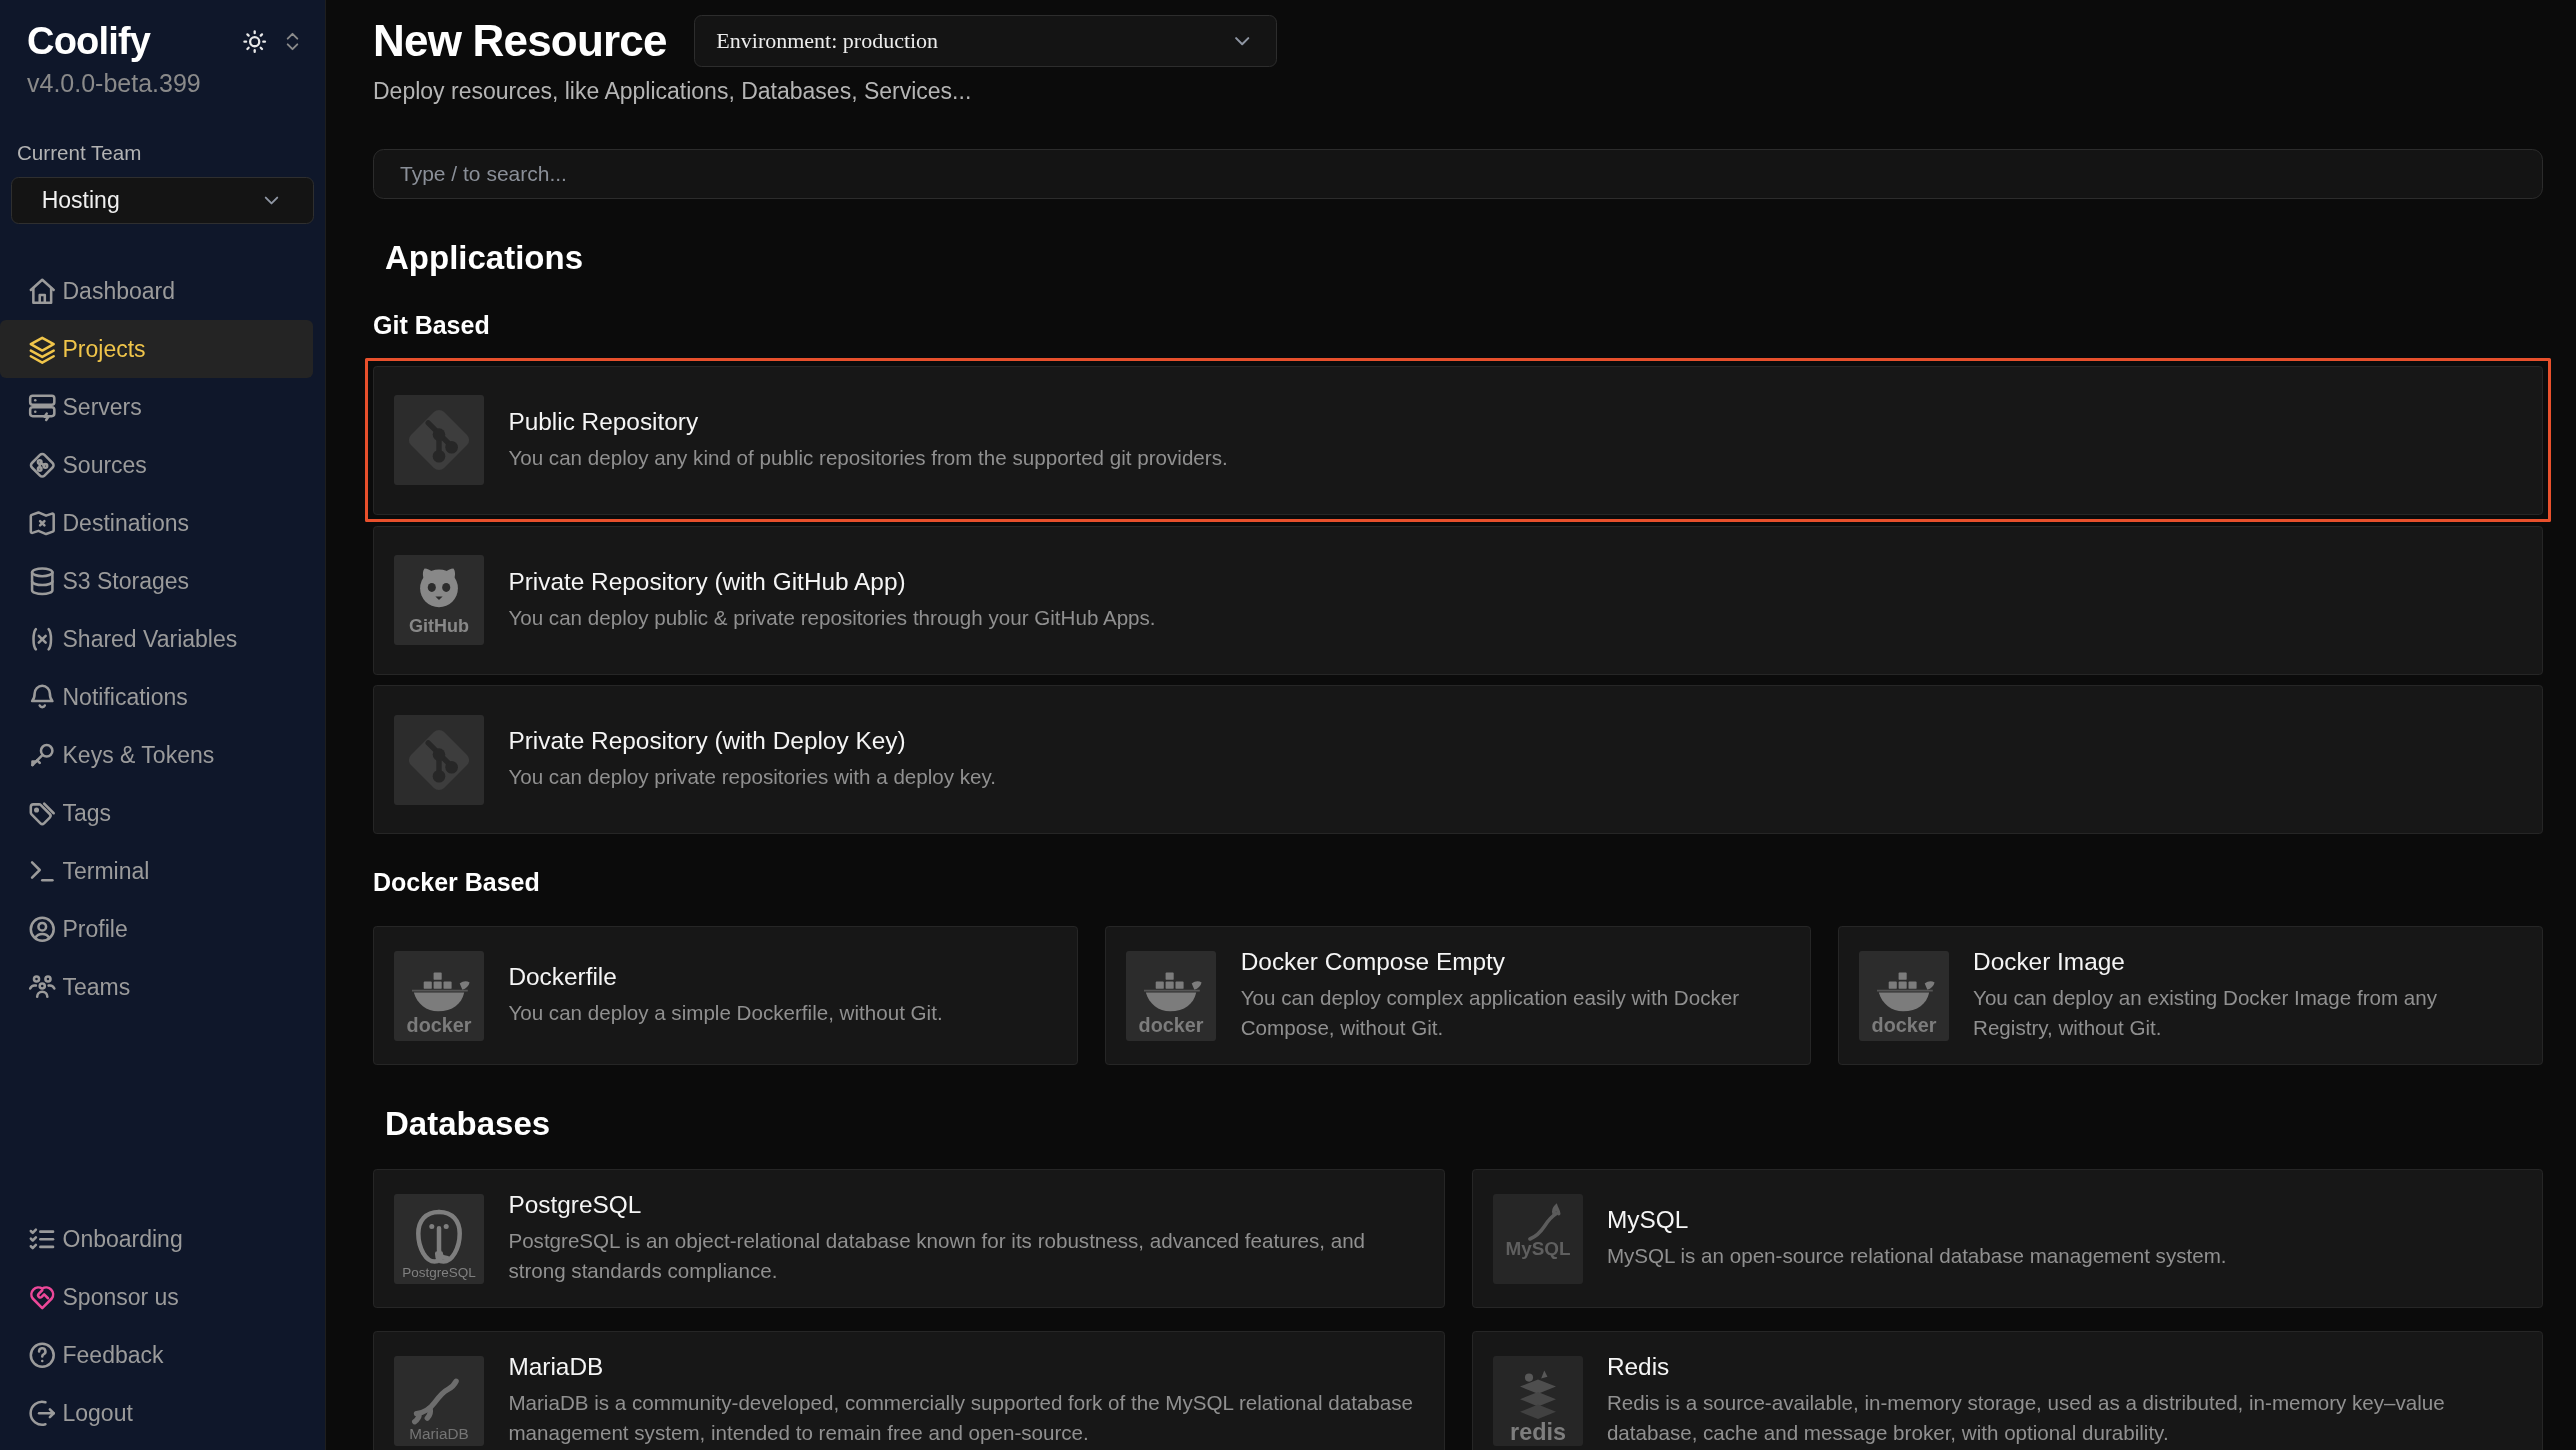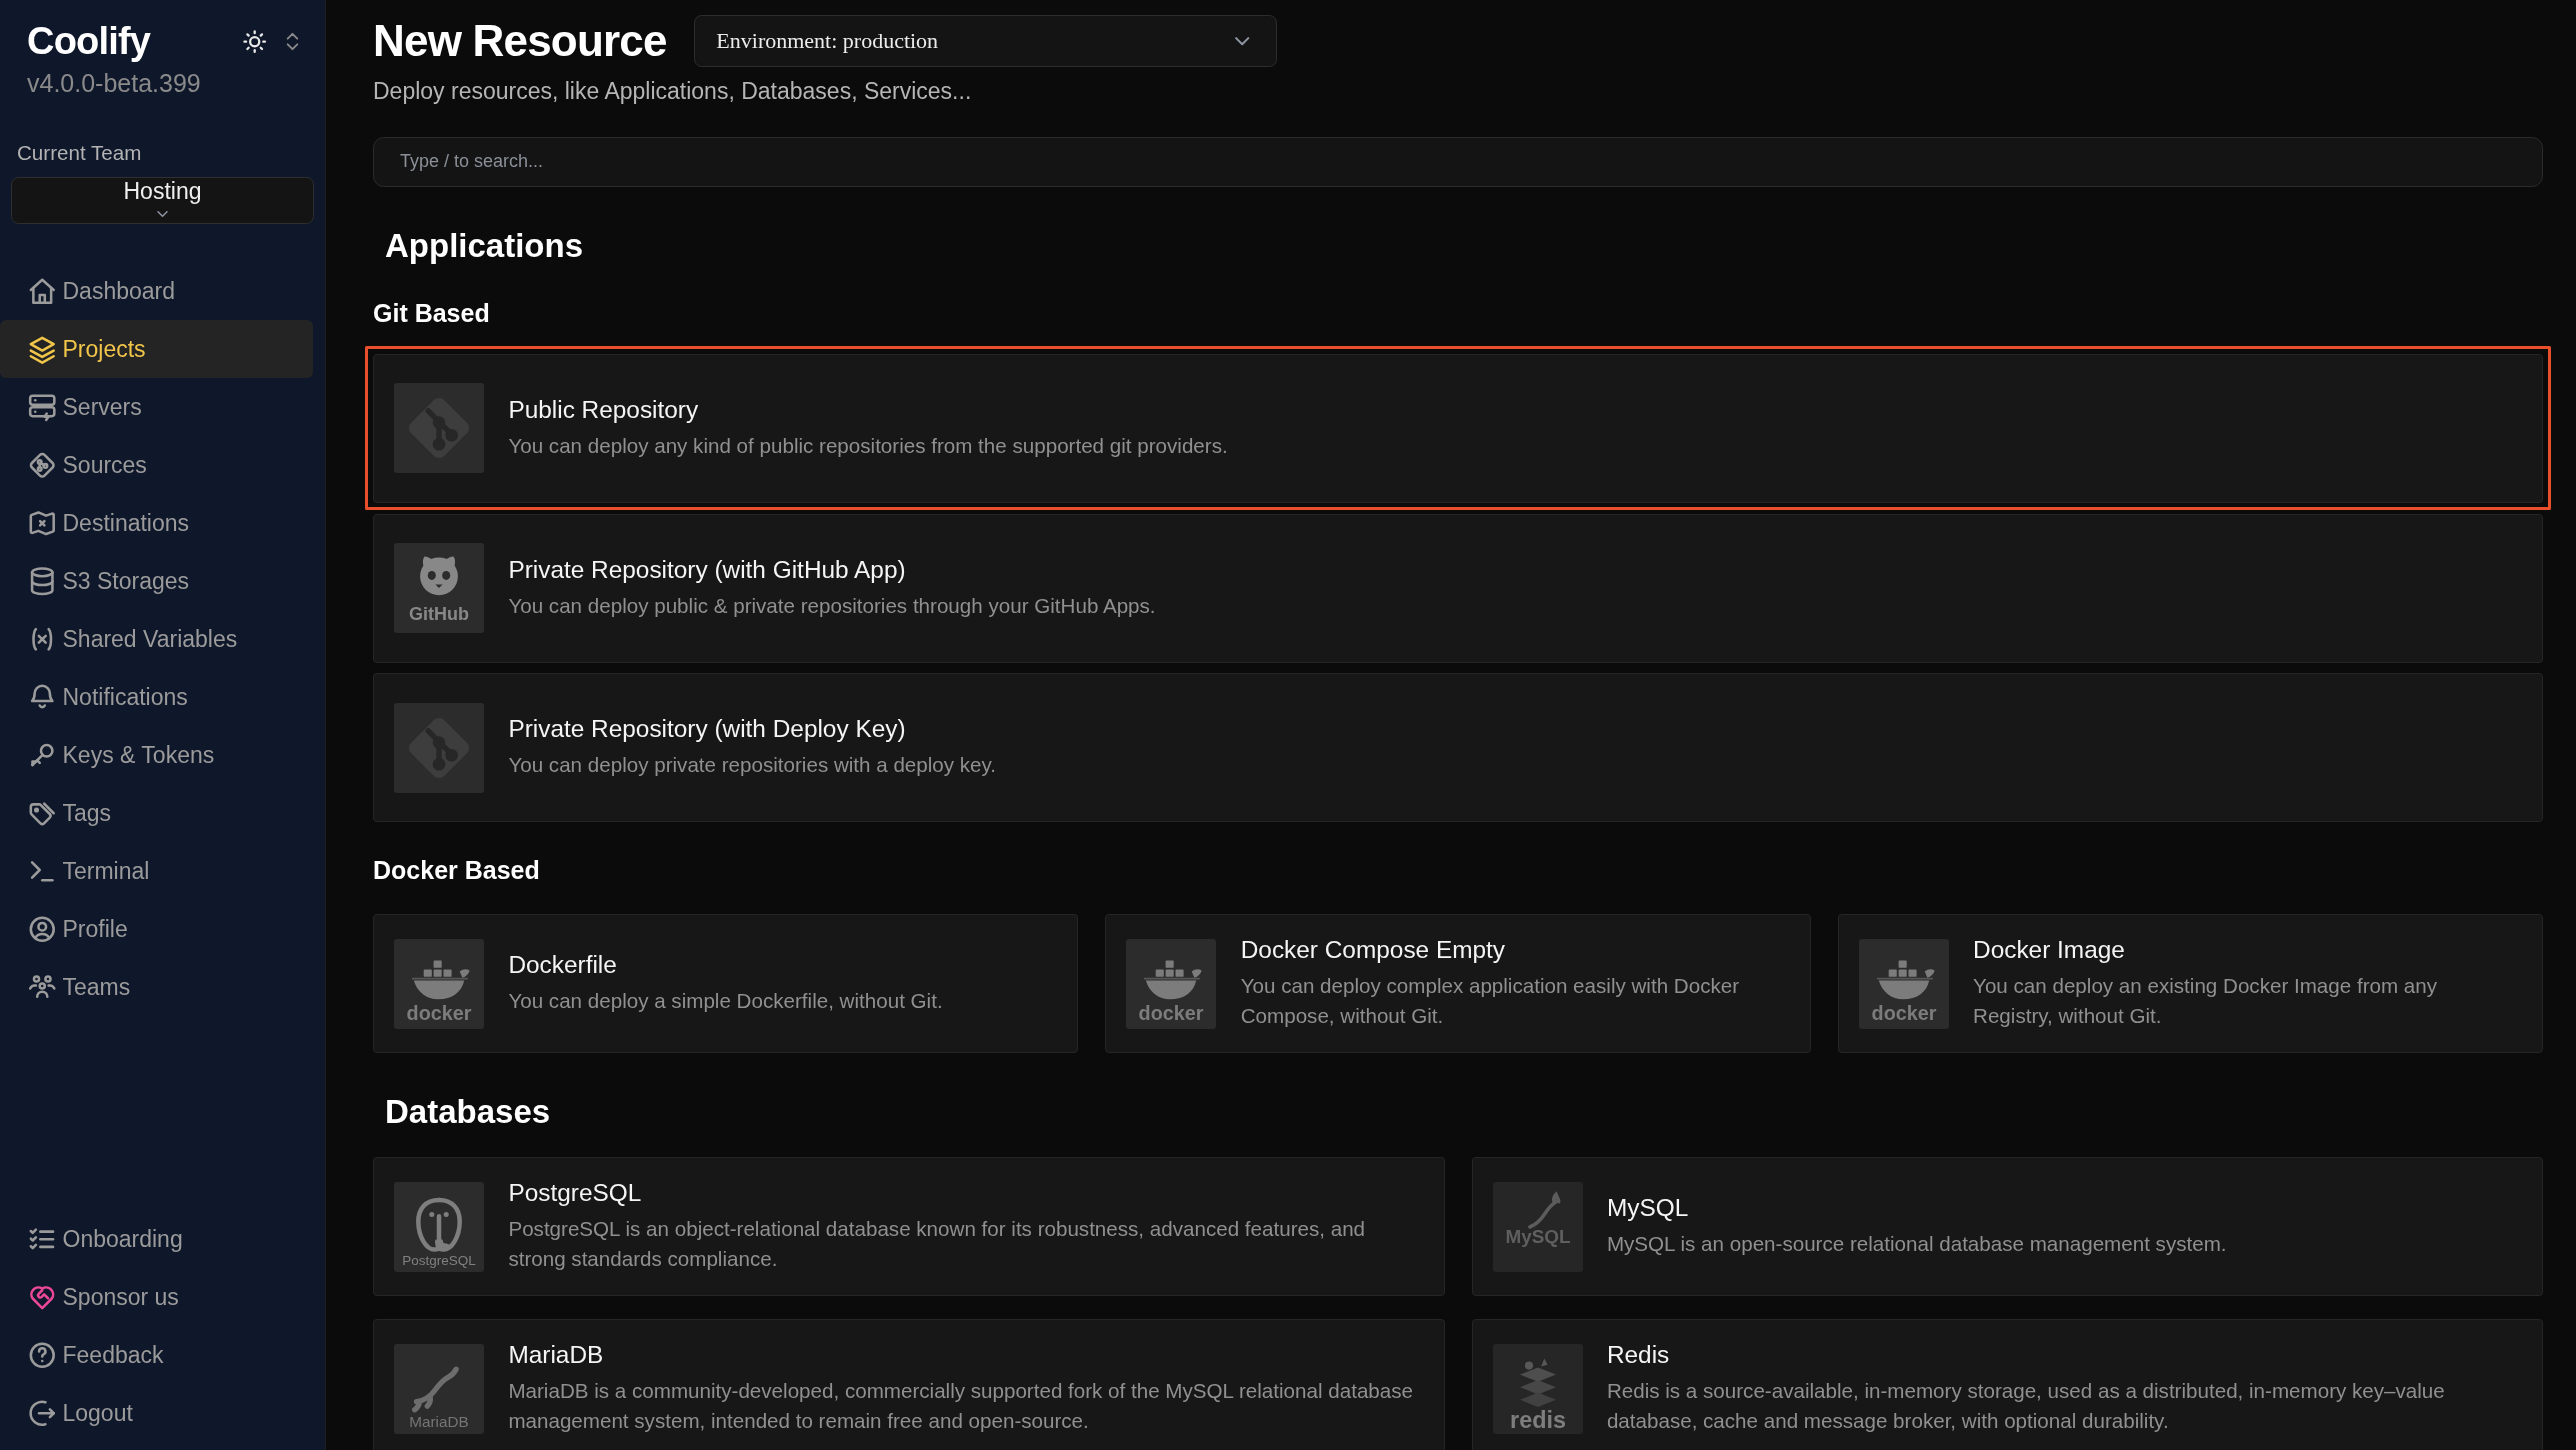--- a/index.html
+++ b/index.html
@@ -22,21 +22,21 @@
   .logo-icons{display:flex;align-items:center;gap:12.2px}
   .logo-icons svg{display:block}
   .sun{width:27.4px;height:27.4px;color:#e8e8e8}
   .updown{width:23px;height:23px;color:#8a8a8a}
   .version{padding:6.1px 0 0 27px;font-size:25px;color:#8a8a8a}
   .team-label{padding:43px 0 0 17px;font-size:20.6px;color:#b3b3b3}
   .team-select{
     margin:12.2px 10.7px 0 10.7px;height:47px;box-sizing:border-box;
     background:#141414;border:1.5px solid #2f2f2f;border-radius:7.6px;
     display:flex;align-items:center;justify-content:space-between;
-    padding:0 30px;font-size:23px;color:#f0f0f0;cursor:pointer;flex-direction:column;
+    padding:0 30px;font-size:23px;color:#f0f0f0;cursor:pointer;
   }
   .team-select svg{width:23px;height:23px;color:#8f96a3}
   .nav{margin-top:38px;display:flex;flex-direction:column}
   .nav.footer{margin-top:auto;padding-bottom:7.6px}
   .nav-item{
     height:58px;display:flex;align-items:center;gap:5px;
     padding-left:27px;margin-right:12.2px;border-radius:6.1px;
     color:#9b9b9b;font-size:23px;cursor:pointer;
   }
   .nav-item .nav-icon{width:30.5px;height:30.5px;flex:0 0 auto}
@@ -49,23 +49,23 @@
   .header-row h2{margin:0;font-size:44px;font-weight:700;letter-spacing:-0.8px}
   .env-select{
     width:583px;height:52px;box-sizing:border-box;
     background:#141414;border:1.5px solid #2d2d2d;border-radius:7.6px;
     display:flex;align-items:center;justify-content:space-between;
     padding:0 21.3px;font-size:22px;color:#ececec;cursor:pointer;font-family:Liberation Serif, serif;
   }
   .env-select svg{width:24.4px;height:24.4px;color:#8f96a3}
   .subtitle{margin:10.7px 0 0;font-size:23px;color:#b5b5b5}
   .search{
-    display:block;width:100%;box-sizing:border-box;margin-top:32px;height:50px;
+    display:block;width:100%;box-sizing:border-box;margin-top:44px;height:50px;
     background:#141414;border:1.5px solid #2c2c2c;border-radius:10.7px;
-    padding:0 26px;font-size:18px;color:#e5e5e5;outline:none;
+    padding:0 26px;font-size:21px;color:#e5e5e5;outline:none;
     font-family:"Liberation Sans","DejaVu Sans",sans-serif;
   }
   .search::placeholder{color:#8a8f98}
   .sec{margin:40px 12px 0;font-size:33px;font-weight:700;color:#fff}
   .sub{margin:34px 0 0;font-size:25px;font-weight:700;color:#fff}
 
   .card{
     box-sizing:border-box;background:#171717;border:1.5px solid #262626;border-radius:3.8px;
     display:flex;align-items:center;gap:24.4px;padding:0 20px;cursor:pointer;
   }

